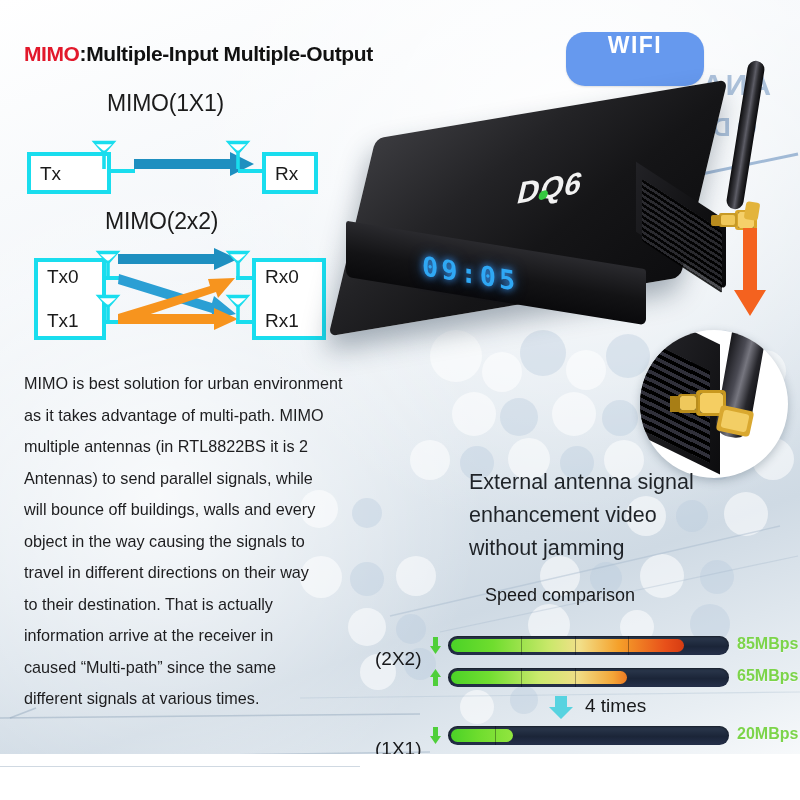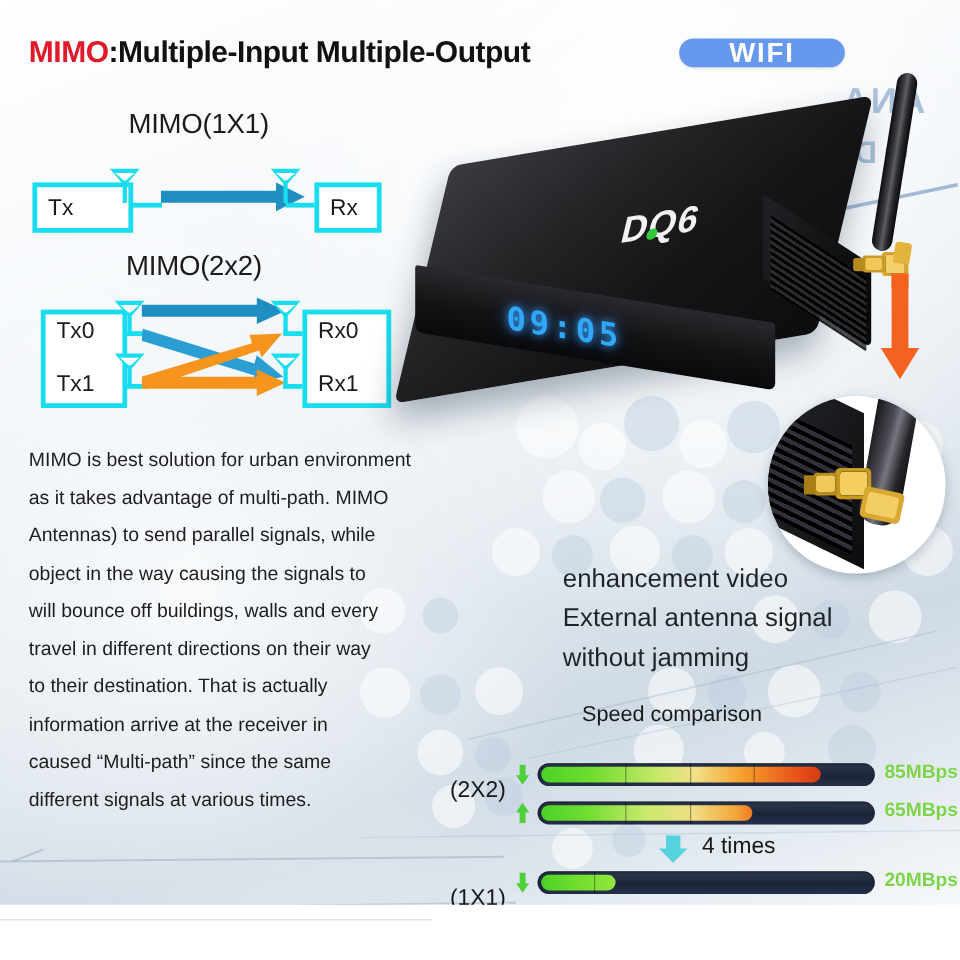--- a/index.html
+++ b/index.html
@@ -20,29 +20,29 @@
   .bokeh.d{background:rgba(183,203,220,.38);}
   
   .wm{position:absolute;color:rgba(60,110,170,.40);font-weight:bold;
       transform:scaleX(-1);letter-spacing:2px;pointer-events:none;}
   
   .bottom-band{position:absolute;left:0;bottom:0;width:800px;height:46px;background:#fff;}
   .hairline{position:absolute;height:1px;background:rgba(150,170,190,.45);}
 
   
   .title{
-    position:absolute;left:24px;top:30px;
-    font-size:25px;font-weight:bold;color:#111;white-space:nowrap;
+    position:absolute;left:24px;top:42px;
+    font-size:21px;font-weight:bold;color:#111;white-space:nowrap;
     letter-spacing:-.4px;
   }
   .title .red{color:#E2182B;}
   .wifi-badge{
-    position:absolute;left:566px;top:32px;width:138px;height:24px;
+    position:absolute;left:566px;top:32px;width:138px;height:54px;
     background:#6699ee;border-radius:19px;
-    display:flex;align-items:center;justify-content:center;
+    display:flex;align-items:flex-start;justify-content:center;
     box-shadow:0 1px 2px rgba(0,0,0,.12);
   }
   .wifi-badge span{
     color:#fff;font-size:23px;font-weight:bold;letter-spacing:1.5px;
   }
 
   
   .diagram-title{
     position:absolute;font-size:23px;color:#1b1b1b;letter-spacing:-.2px;text-align:center;
   }
@@ -293,23 +293,24 @@
   <div class="cy-lead" style="left:236px;top:320px;width:22px;"></div>
 
   <div class="cy-box" style="left:252px;top:258px;width:74px;height:82px;">
     <div class="lbl" style="top:4px;">Rx0</div>
     <div class="lbl" style="top:48px;">Rx1</div>
   </div>
 
   <div class="para">
     <div>MIMO is best solution for urban environment</div>
     <div>as it takes advantage of multi-path. MIMO</div>
+    <div>multiple antennas (in RTL8822BS it is 2</div>
     <div>Antennas) to send parallel signals, while</div>
+    <div>will bounce off buildings, walls and every</div>
     <div>object in the way causing the signals to</div>
-    <div>will bounce off buildings, walls and every</div>
     <div>travel in different directions on their way</div>
     <div>to their destination. That is actually</div>
     <div>information arrive at the receiver in</div>
     <div>caused “Multi-path” since the same</div>
     <div>different signals at various times.</div>
   </div>
 
   <div id="device">
     <div class="box-top"></div>
     <div class="box-side"></div>
@@ -354,22 +355,22 @@
       <rect x="8" y="16" width="20" height="19" rx="3" fill="#B98D1D"></rect>
       <rect x="10" y="18" width="16" height="14" rx="2" fill="#EEC css"></rect>
       <rect x="10" y="18" width="16" height="14" rx="2" fill="#EFC85C"></rect>
       <rect x="-4" y="18" width="14" height="16" rx="2" fill="#A87E15"></rect>
       <rect x="48" y="30" width="34" height="26" rx="4" fill="#D9A830" transform="rotate(12 65 43)"></rect>
       <rect x="52" y="34" width="26" height="18" rx="3" fill="#F3CE65" transform="rotate(12 65 43)"></rect>
     </svg>
   </div>
 
   <div class="right-text">
+    <div>External antenna signal</div>
     <div>enhancement video</div>
-    <div>External antenna signal</div>
     <div>without jamming</div>
   </div>
 
   <div class="speed-title">Speed comparison</div>
 
   <div class="grp-label" style="left:375px;top:648px;text-align:right;">(2X2)</div>
   <div class="grp-label" style="left:375px;top:738px;">(1X1)</div>
 
   <div class="bar-row" style="left:426px;top:636px;width:400px;">
     <svg class="dl-arrow" viewBox="0 0 11 17">

